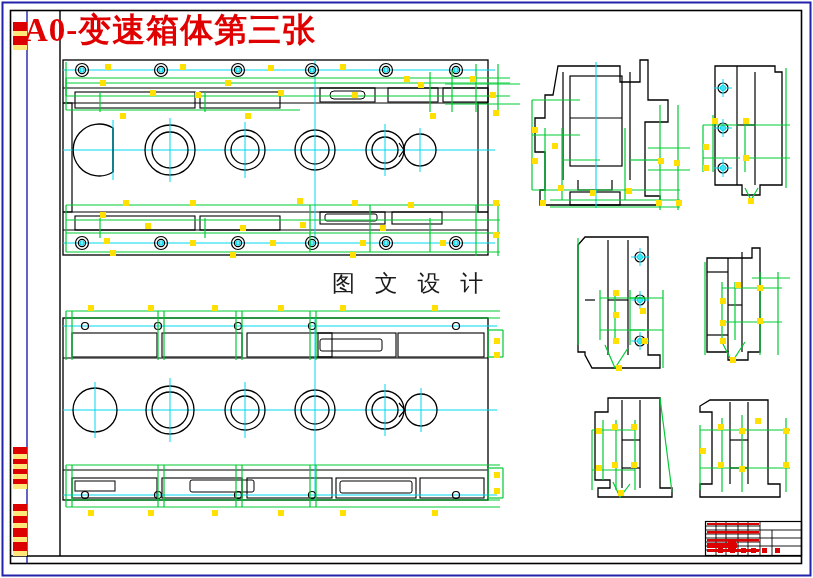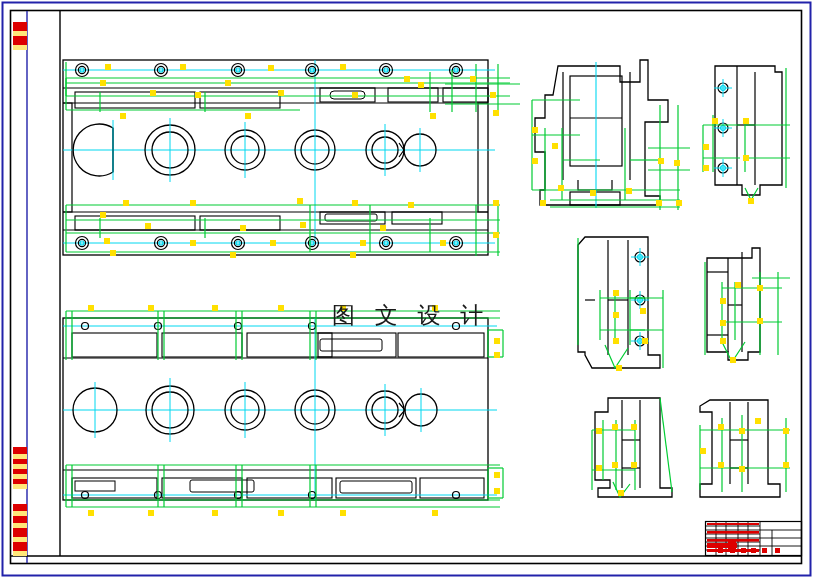--- a/index.html
+++ b/index.html
@@ -627,16 +627,17 @@
         <rect x="751" y="548" width="5" height="5"></rect>
         <rect x="762" y="548" width="5" height="5"></rect>
         <rect x="775" y="548" width="5" height="5"></rect>
         <rect x="718" y="547" width="5" height="6"></rect>
         <rect x="730" y="547" width="5" height="6"></rect>
       </g>
     </g>
 
   </svg>
 
-
-  <div class="t-water" style="left:332px; top:272px;margin-top:32px;">图 文 设 计</div>
+  <div class="t-title" style="left:24px; top:14px;">A0-变速箱体第三张</div>
+
+  <div class="t-water" style="left:332px; top:272px;">图 文 设 计</div>
 
 </div>
 
 </body></html>

